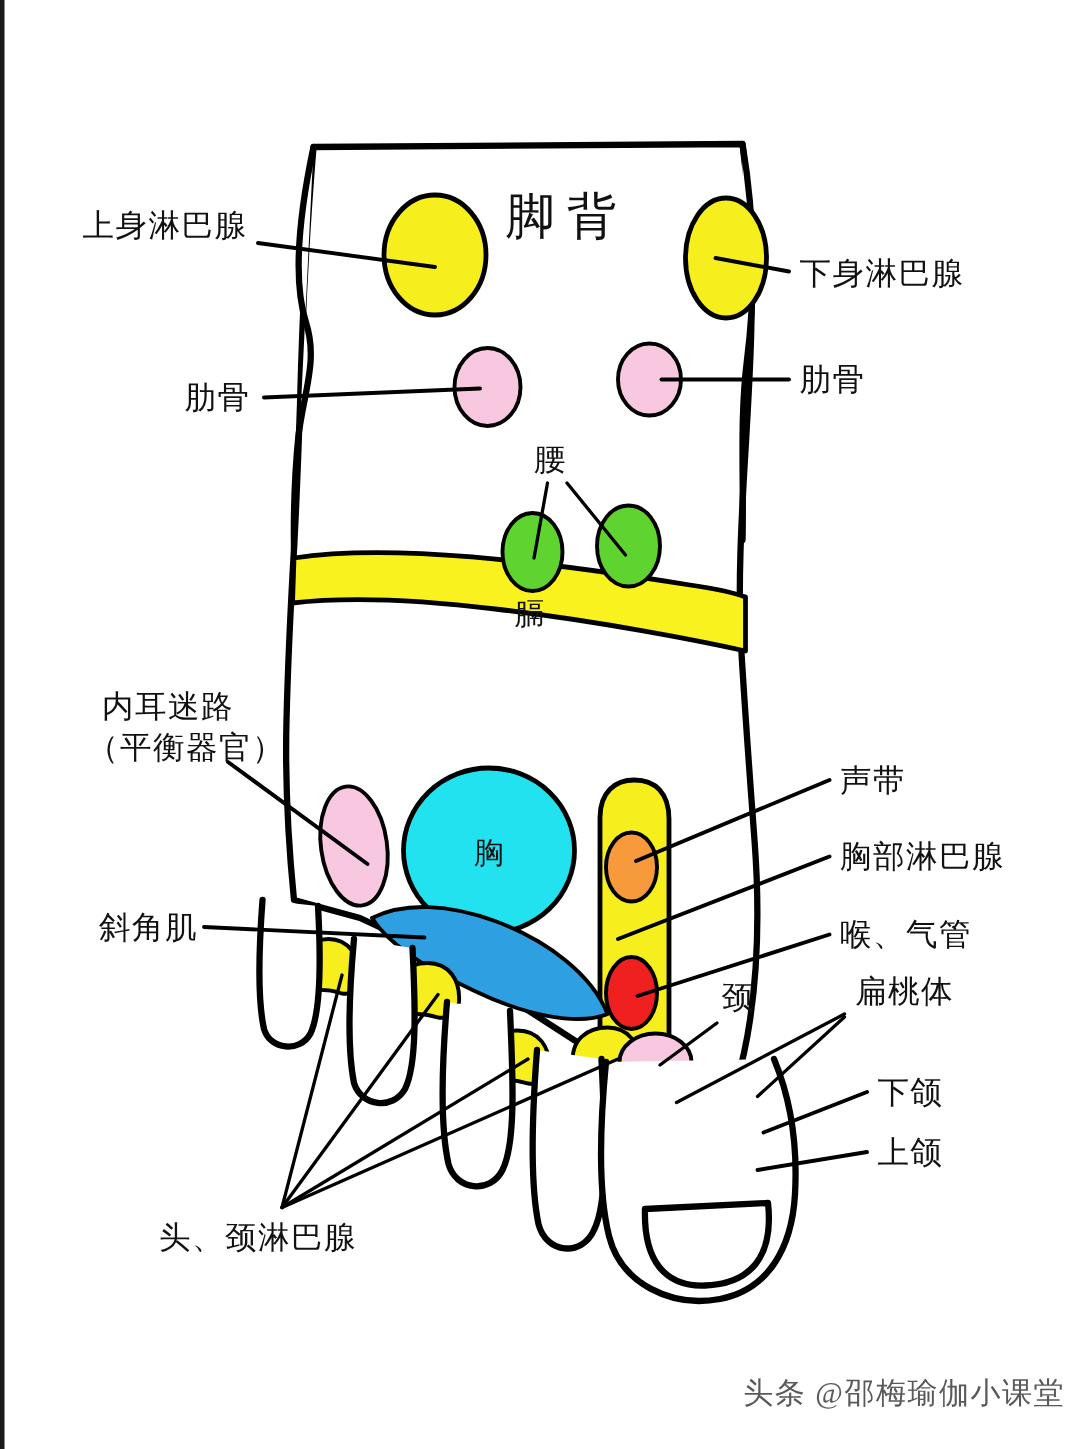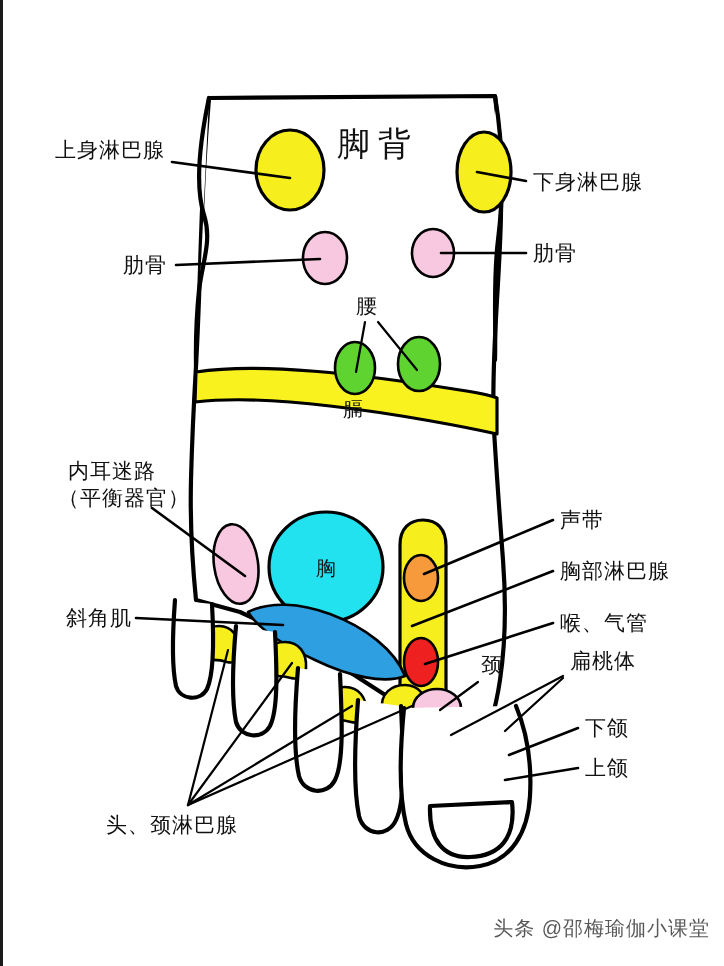--- a/index.html
+++ b/index.html
@@ -79,21 +79,21 @@
     font-family: "DejaVu Sans", "Liberation Sans", sans-serif;
     font-size: 33px;
     fill: #111111;
     letter-spacing: 8px;
     white-space: pre;
   }
   .watermark {
     position: absolute;
     right: 14px;
     bottom: 24px;
-    font-family: Liberation Sans, sans-serif;
+    font-family: Liberation Serif, serif;
     font-size: 20px;
     color: #4b4b4b;
     letter-spacing: 1px;
     opacity: 0.92;
     white-space: pre;
   }
   .edge-left {
     position: absolute;
     left: 0; top: 0;
     width: 3px; height: 966px;

